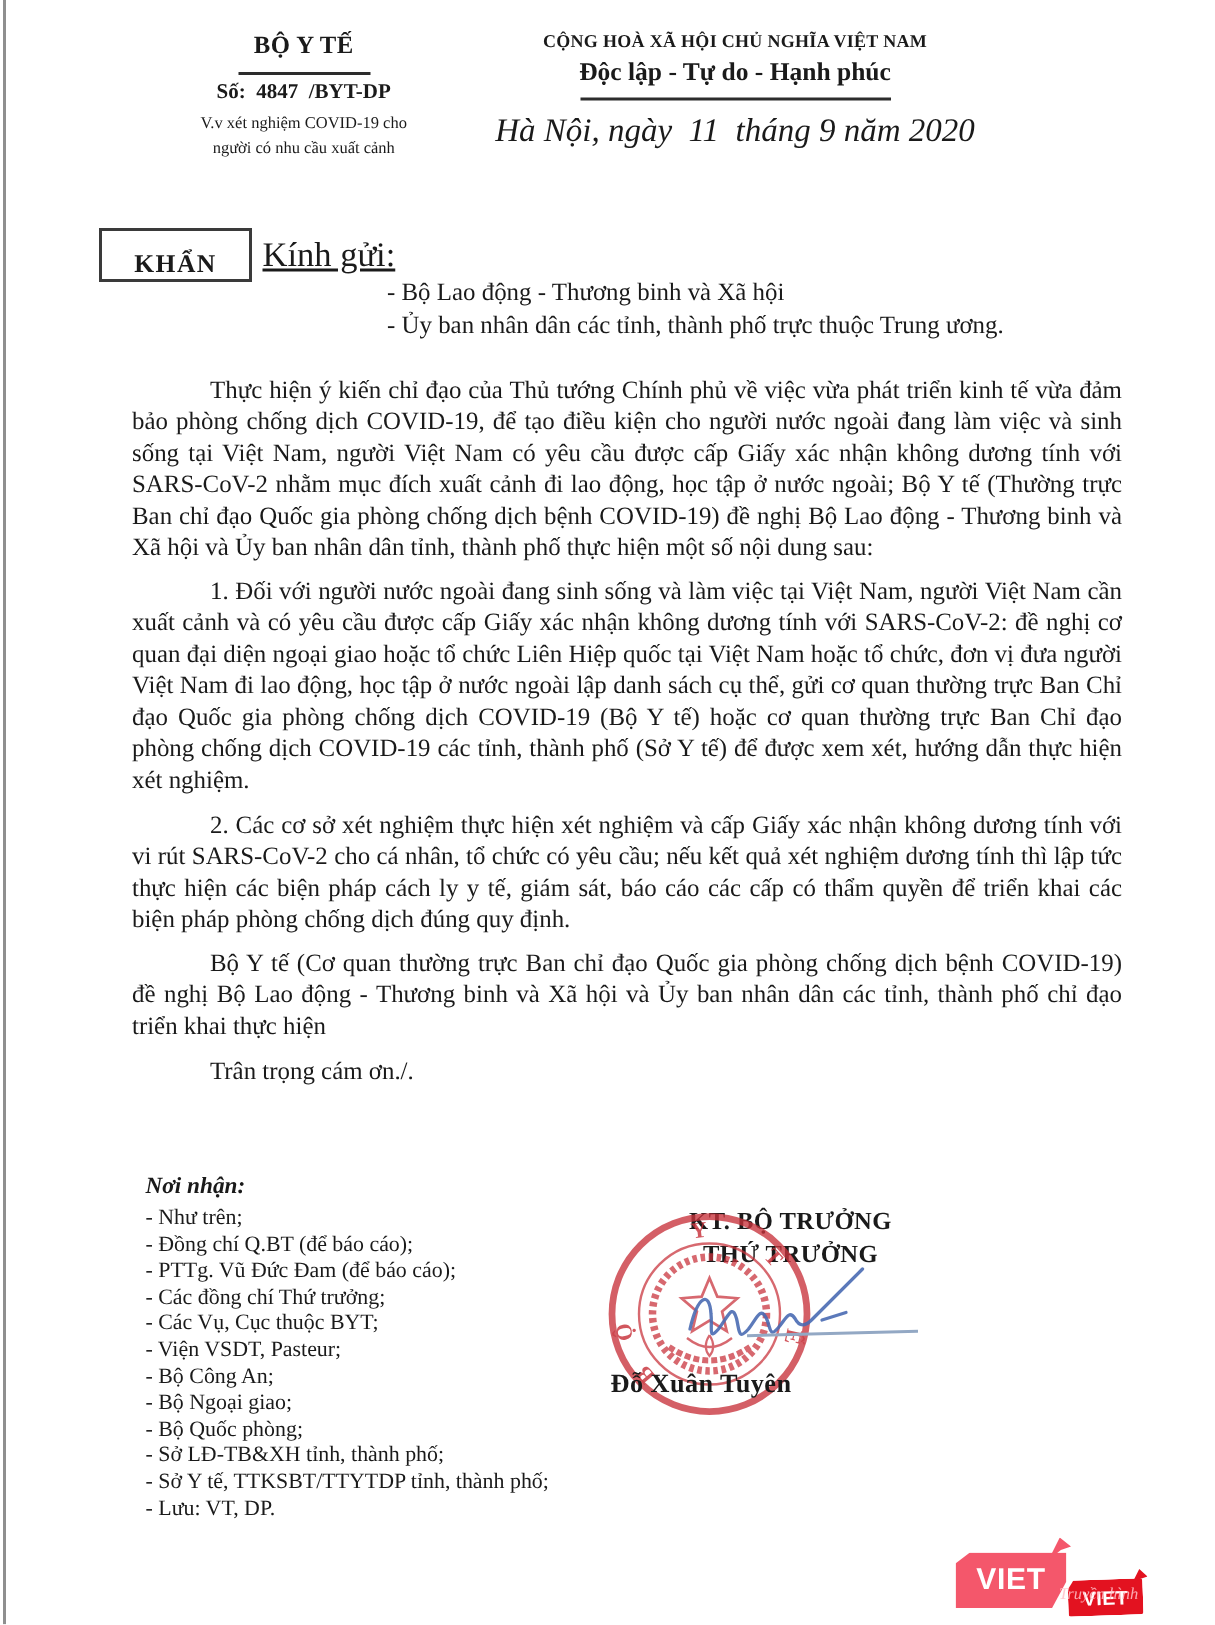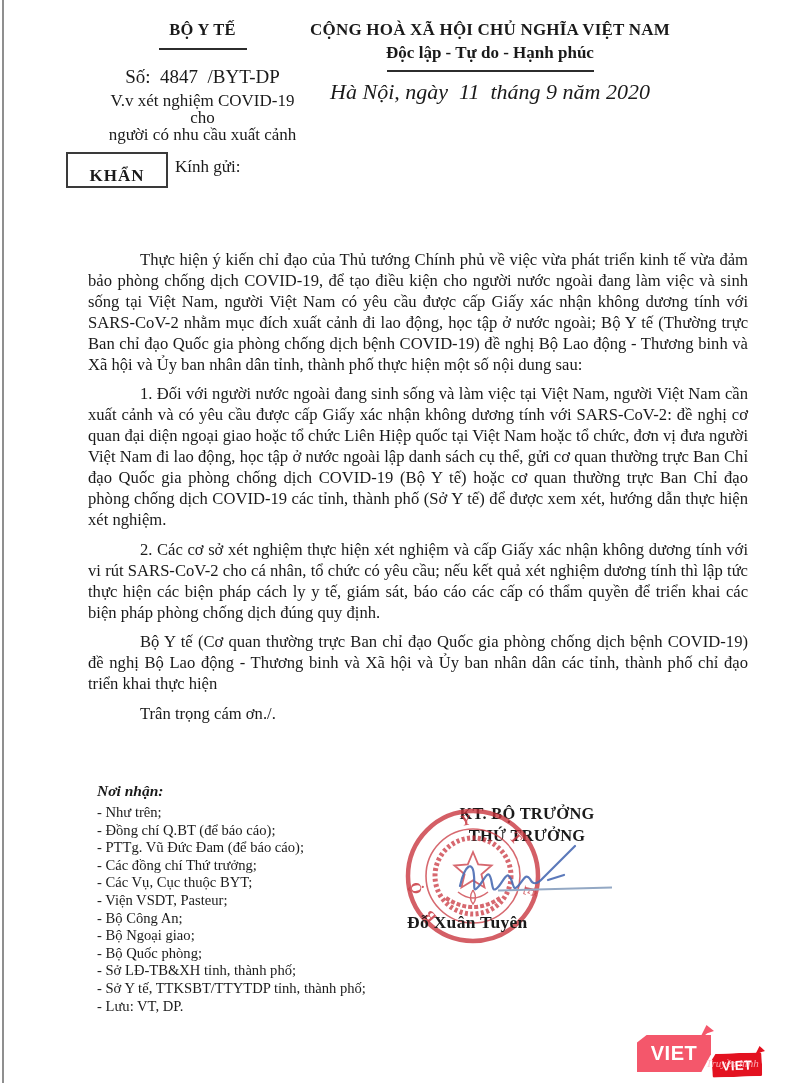--- a/index.html
+++ b/index.html
@@ -10,36 +10,36 @@
     font-family:"Liberation Serif","DejaVu Serif",serif;
     color:#1a1a1a;
     overflow:hidden;
   }
   .scan-edge{position:absolute;left:2px;top:0;width:2px;height:1083px;background:#8f8f8f;}
 
   
   .hdr-left{position:absolute;left:100px;top:20px;width:205px;text-align:center;}
   .org{font-weight:bold;font-size:16.5px;letter-spacing:.3px;}
   .rule-left{width:88px;height:1.5px;background:#2c2c2c;margin:8px auto 0 auto;}
-  .doc-number{margin-top:16px;font-size:19px;white-space:pre;}
-  .subject{margin-top:4px;font-size:17px;line-height:17px;}
+  .doc-number{margin-top:4px;font-size:14px;white-space:pre;font-weight:bold;}
+  .subject{margin-top:4px;font-size:11px;line-height:17px;}
 
   .hdr-right{position:absolute;left:300px;top:20px;width:380px;text-align:center;}
-  .national1{font-weight:bold;font-size:17px;letter-spacing:.2px;}
+  .national1{font-weight:bold;font-size:12px;letter-spacing:.2px;}
   .national2{font-weight:bold;font-size:17px;margin-top:3px;}
   .rule-right{width:207px;height:1.5px;background:#2c2c2c;margin:7px auto 0 auto;}
   .date-line{margin-top:7px;font-style:italic;font-size:22px;white-space:pre;}
 
   
   .khan-box{
     position:absolute;left:66px;top:152px;width:98px;height:32px;
     border:2px solid #3a3a3a;display:flex;align-items:flex-end;justify-content:center;
     font-weight:bold;font-size:17px;letter-spacing:1px;
   }
-  .salutation{position:absolute;left:175px;top:157px;font-size:17px;}
+  .salutation{position:absolute;left:175px;top:157px;font-size:23px;text-decoration:underline;}
   .recipients{position:absolute;left:258px;top:184px;font-size:16.6px;line-height:22px;}
 
   
   .body-text{position:absolute;left:88px;top:250px;width:660px;}
   .body-text p{
     margin:0 0 9px 0;text-align:justify;text-indent:52px;
     font-size:16.6px;line-height:20.9px;
   }
   .body-text p.closing{text-align:left;}
 
@@ -105,20 +105,24 @@
     <div class="national2">Độc lập - Tự do - Hạnh phúc</div>
     <div class="rule-right"></div>
     <div class="date-line">Hà Nội, ngày  11  tháng 9 năm 2020</div>
   </div>
 
   <div class="khan-box">
     <span>KHẨN</span>
   </div>
 
   <div class="salutation">Kính gửi:</div>
+  <div class="recipients">
+    <div>- Bộ Lao động - Thương binh và Xã hội</div>
+    <div>- Ủy ban nhân dân các tỉnh, thành phố trực thuộc Trung ương.</div>
+  </div>
 
   <div class="body-text">
     <p>Thực hiện ý kiến chỉ đạo của Thủ tướng Chính phủ về việc vừa phát triển kinh tế vừa đảm bảo phòng chống dịch COVID-19, để tạo điều kiện cho người nước ngoài đang làm việc và sinh sống tại Việt Nam, người Việt Nam có yêu cầu được cấp Giấy xác nhận không dương tính với SARS-CoV-2 nhằm mục đích xuất cảnh đi lao động, học tập ở nước ngoài; Bộ Y tế (Thường trực Ban chỉ đạo Quốc gia phòng chống dịch bệnh COVID-19) đề nghị Bộ Lao động - Thương binh và Xã hội và Ủy ban nhân dân tỉnh, thành phố thực hiện một số nội dung sau:</p>
     <p>1. Đối với người nước ngoài đang sinh sống và làm việc tại Việt Nam, người Việt Nam cần xuất cảnh và có yêu cầu được cấp Giấy xác nhận không dương tính với SARS-CoV-2: đề nghị cơ quan đại diện ngoại giao hoặc tổ chức Liên Hiệp quốc tại Việt Nam hoặc tổ chức, đơn vị đưa người Việt Nam đi lao động, học tập ở nước ngoài lập danh sách cụ thể, gửi cơ quan thường trực Ban Chỉ đạo Quốc gia phòng chống dịch COVID-19 (Bộ Y tế) hoặc cơ quan thường trực Ban Chỉ đạo phòng chống dịch COVID-19 các tỉnh, thành phố (Sở Y tế) để được xem xét, hướng dẫn thực hiện xét nghiệm.</p>
     <p>2. Các cơ sở xét nghiệm thực hiện xét nghiệm và cấp Giấy xác nhận không dương tính với vi rút SARS-CoV-2 cho cá nhân, tổ chức có yêu cầu; nếu kết quả xét nghiệm dương tính thì lập tức thực hiện các biện pháp cách ly y tế, giám sát, báo cáo các cấp có thẩm quyền để triển khai các biện pháp phòng chống dịch đúng quy định.</p>
     <p>Bộ Y tế (Cơ quan thường trực Ban chỉ đạo Quốc gia phòng chống dịch bệnh COVID-19) đề nghị Bộ Lao động - Thương binh và Xã hội và Ủy ban nhân dân các tỉnh, thành phố chỉ đạo triển khai thực hiện</p>
     <p class="closing">Trân trọng cám ơn./.</p>
   </div>
 
   <div class="noi-nhan">

